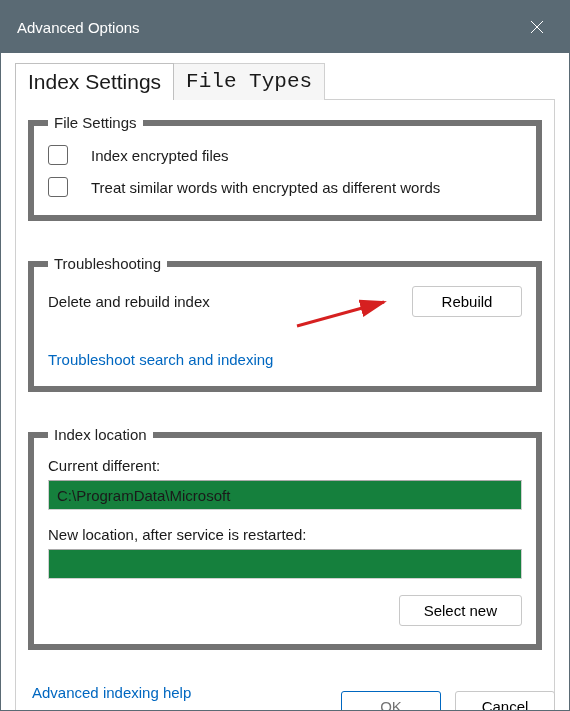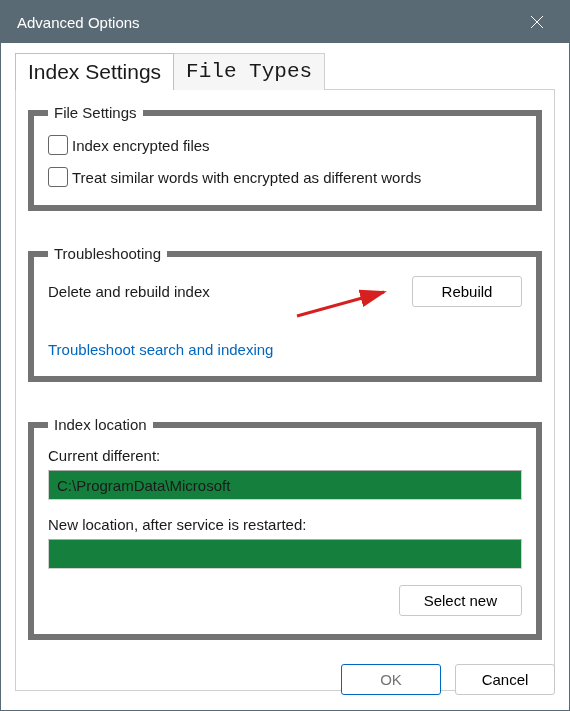--- a/index.html
+++ b/index.html
@@ -7,21 +7,21 @@
   font-family: "Segoe UI", sans-serif;
   font-size: 14px;
   color: #1a1a1a;
   background: #fff;
   width: 570px;
   height: 711px;
   overflow: hidden;
   border: 1px solid #5a6a74;
 }
 .titlebar {
-  height: 42px;
+  height: 52px;
   background: #5a6a74;
   color: #fff;
   display: flex;
   align-items: center;
   justify-content: space-between;
   padding: 0 12px 0 16px;
   font-size: 15px;
 }
 .close-x {
   width: 40px;
@@ -76,21 +76,21 @@
   margin-bottom: 34px;
 }
 legend {
   padding: 0 6px;
   font-size: 15px;
   color: #222;
 }
 .checkbox-row {
   display: flex;
   align-items: center;
-  gap: 4px;
+  gap: 23px;
   margin-bottom: 12px;
   font-size: 15px;
 }
 .checkbox-row:last-child { margin-bottom: 0; }
 .cb {
   width: 20px;
   height: 20px;
   border: 1.5px solid #666;
   border-radius: 3px;
   flex-shrink: 0;
@@ -214,20 +214,23 @@
       <legend>Index location</legend>
       <div class="loc-label">Current different:</div>
       <div class="loc-box">C:\ProgramData\Microsoft</div>
       <div class="loc-label">New location, after service is restarted:</div>
       <div class="loc-box empty"></div>
       <div class="select-row">
         <button class="btn">Select new</button>
       </div>
     </fieldset>
 
+    <div class="help-link">
+      <span class="link">Advanced indexing help</span>
+    </div>
 
   </div>
 
   <div class="footer">
     <button class="btn primary">OK</button>
     <button class="btn">Cancel</button>
   </div>
 </div>
 
 </body></html>

